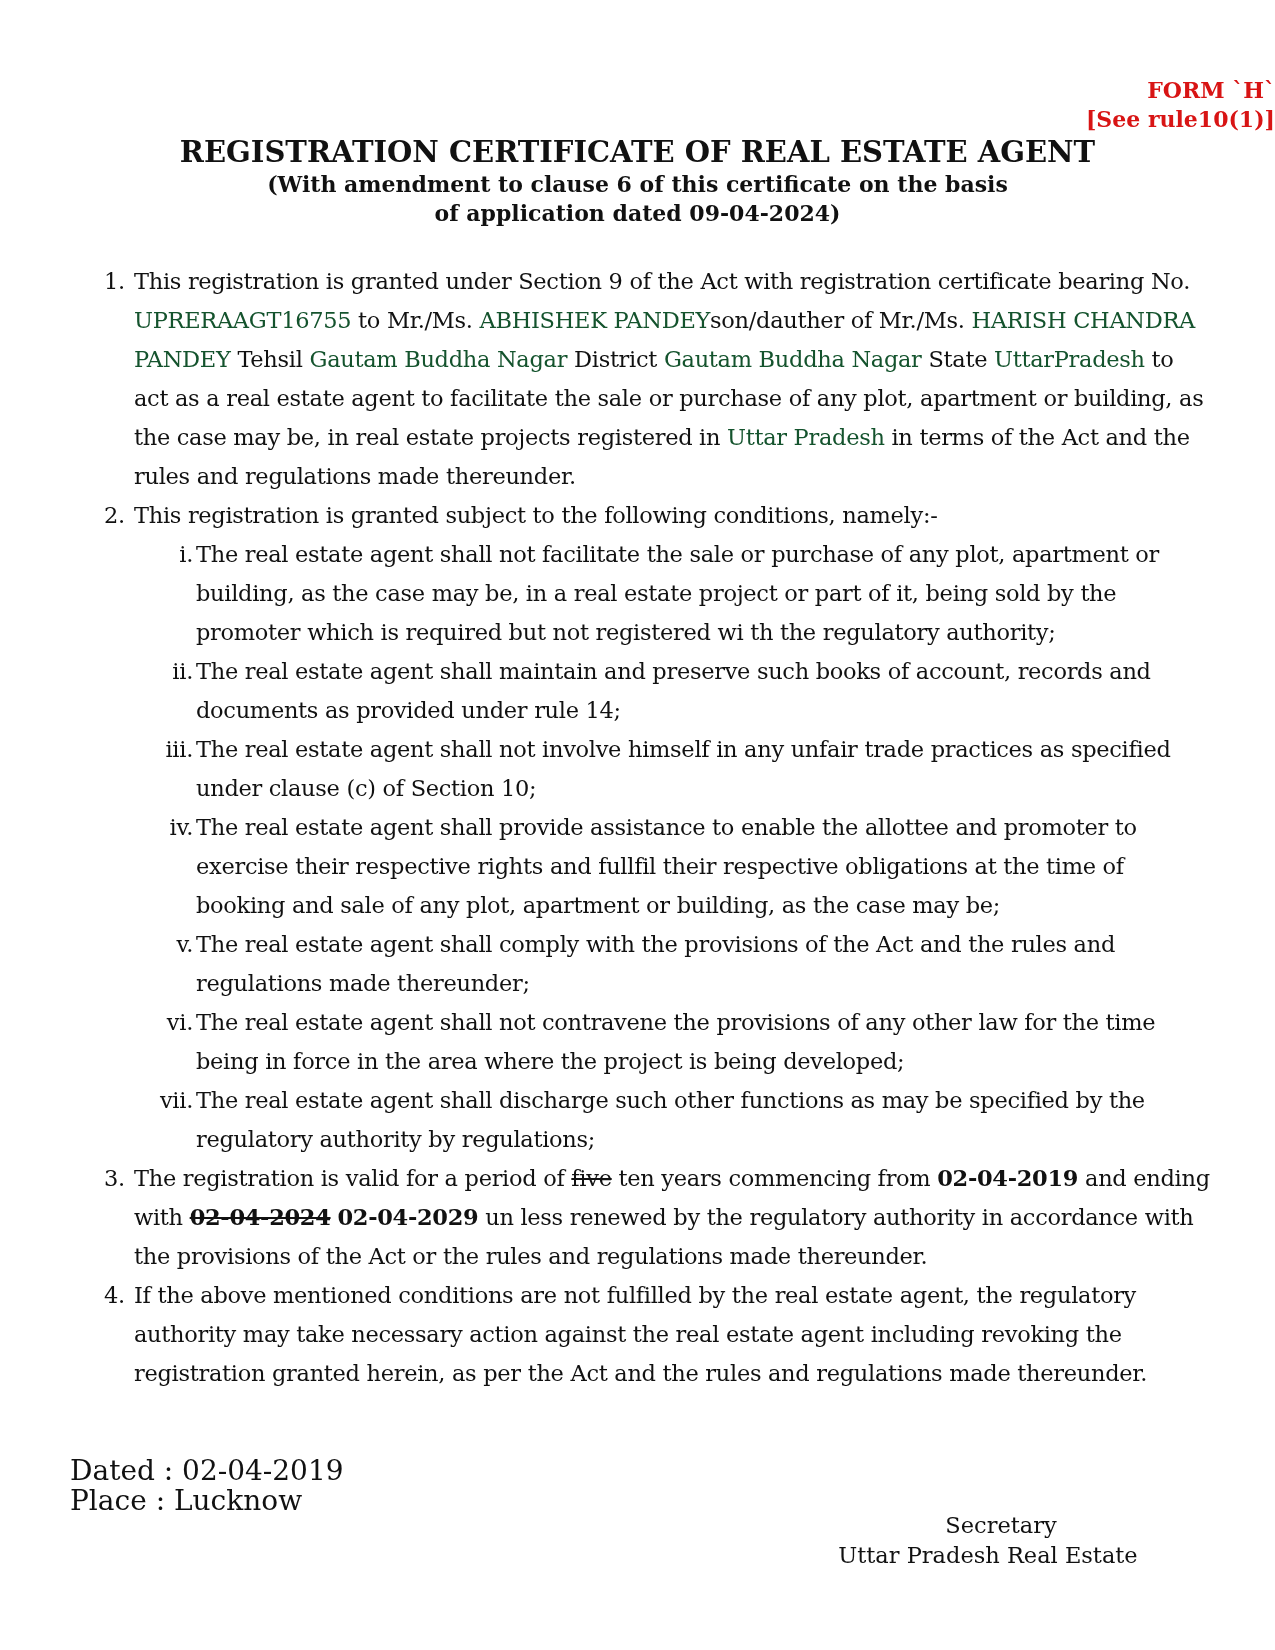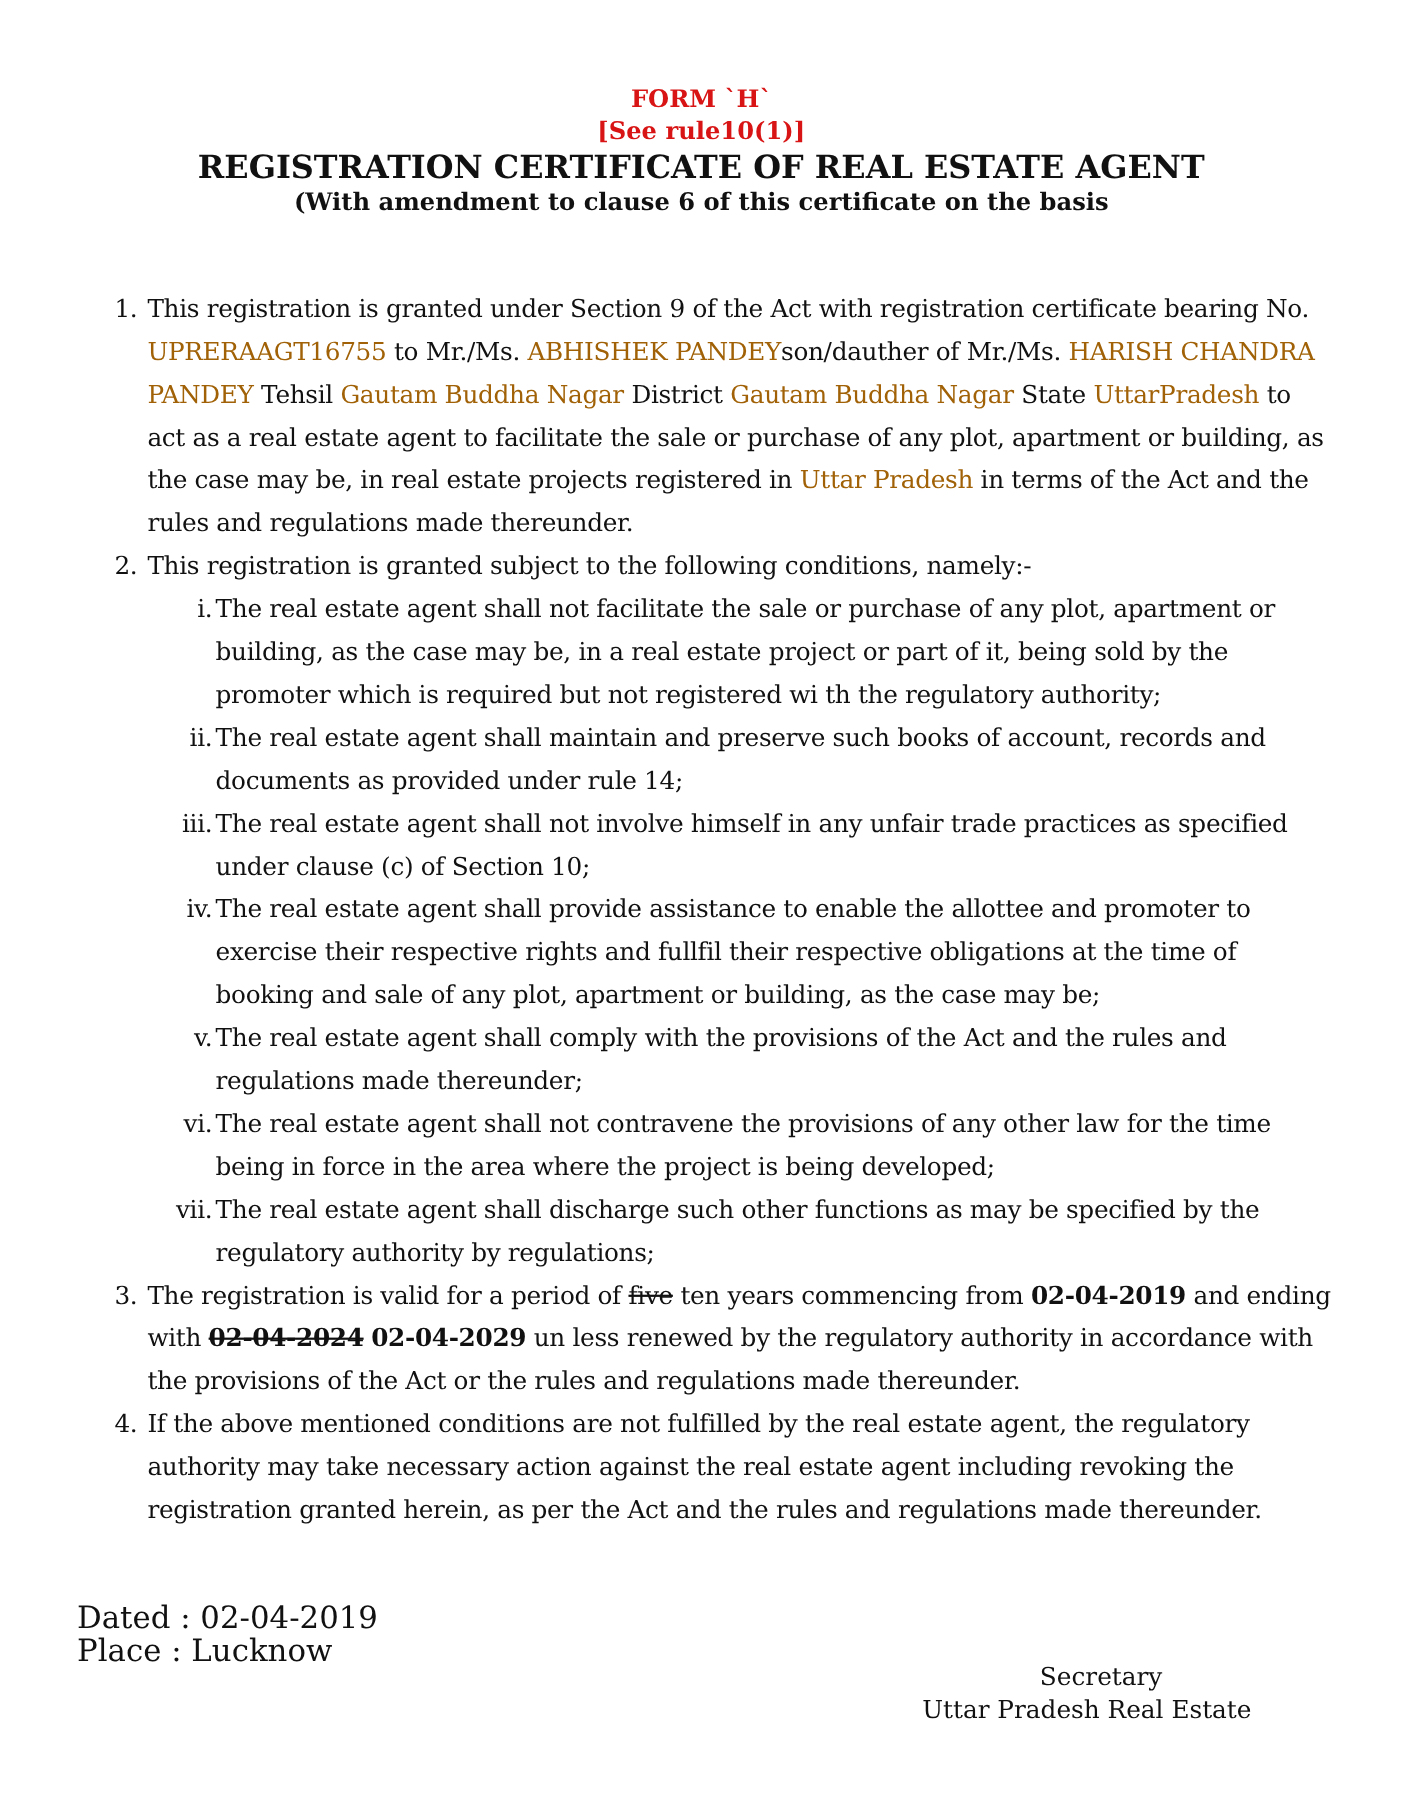--- a/index.html
+++ b/index.html
@@ -1,47 +1,48 @@
 <!DOCTYPE html>
 <html><head>
 <meta charset="utf-8">
 <style>
   html, body { margin: 0; padding: 0; background: #ffffff; }
   body { width: 1275px; height: 1650px; position: relative; overflow: hidden;
          font-family: "DejaVu Serif", "Liberation Serif", serif; color: #111; }
   .page { position: absolute; left: 0; top: 0; width: 1275px; height: 1650px; }
   .header { position: absolute; left: 0; right: 0; top: 76px; text-align: center; }
   .form-line { color: #d81414; font-weight: bold; font-size: 22px; line-height: 29px;
-               font-family: "DejaVu Serif", serif; }
+               font-family: "DejaVu Serif", serif; text-align: right; }
   .title { font-weight: bold; font-size: 29px; line-height: 36px; margin-top: 0; }
   .subtitle { font-weight: bold; font-size: 22px; line-height: 29px; }
   .body { position: absolute; left: 100px; top: 262px; width: 1110px;
           font-size: 22.5px; line-height: 39px; letter-spacing: -0.3px; }
   .item { position: relative; padding-left: 34px; }
   .num { position: absolute; left: 4px; top: 0; }
   .sub { position: relative; padding-left: 96px; }
   .rnum { position: absolute; right: calc(100% - 93px); top: 0; text-align: right; }
-  .red { color: #a16207; }
+  .red { color: #14532d; }
   .strike { text-decoration: line-through; }
   .bold { font-weight: bold; }
   .footer-left { position: absolute; left: 70px; top: 1456px; font-size: 28px; line-height: 30px; }
   .footer-right { position: absolute; left: 828px; top: 1510px; font-size: 22.5px; line-height: 30px;
                   text-align: center; width: 320px; }
   .footer-right .l1 { padding-left: 26px; }
 </style>
 </head>
 <body>
 
 <div class="page">
 
   <div class="header">
     <div class="form-line">FORM `H`</div>
     <div class="form-line">[See rule10(1)]</div>
     <div class="title">REGISTRATION CERTIFICATE OF REAL ESTATE AGENT</div>
     <div class="subtitle">(With amendment to clause 6 of this certificate on the basis</div>
+    <div class="subtitle">of application dated 09-04-2024)</div>
   </div>
 
   <div class="body">
 
     <div class="item">
       <span class="num">1.</span>
       <span>This registration is granted under Section 9 of the Act with registration certificate bearing No. </span><span class="red">UPRERAAGT16755</span><span> to Mr./Ms. </span><span class="red">ABHISHEK PANDEY</span><span>son/dauther of Mr./Ms. </span><span class="red">HARISH CHANDRA PANDEY</span><span> Tehsil </span><span class="red">Gautam Buddha Nagar</span><span> District </span><span class="red">Gautam Buddha Nagar</span><span> State </span><span class="red">UttarPradesh</span><span> to act as a real estate agent to facilitate the sale or purchase of any plot, apartment or building, as the case may be, in real estate projects registered in </span><span class="red">Uttar Pradesh</span><span> in terms of the Act and the rules and regulations made thereunder.</span>
     </div>
 
     <div class="item">

